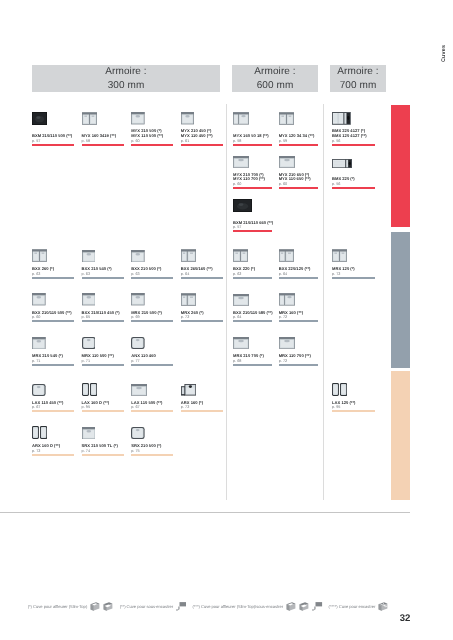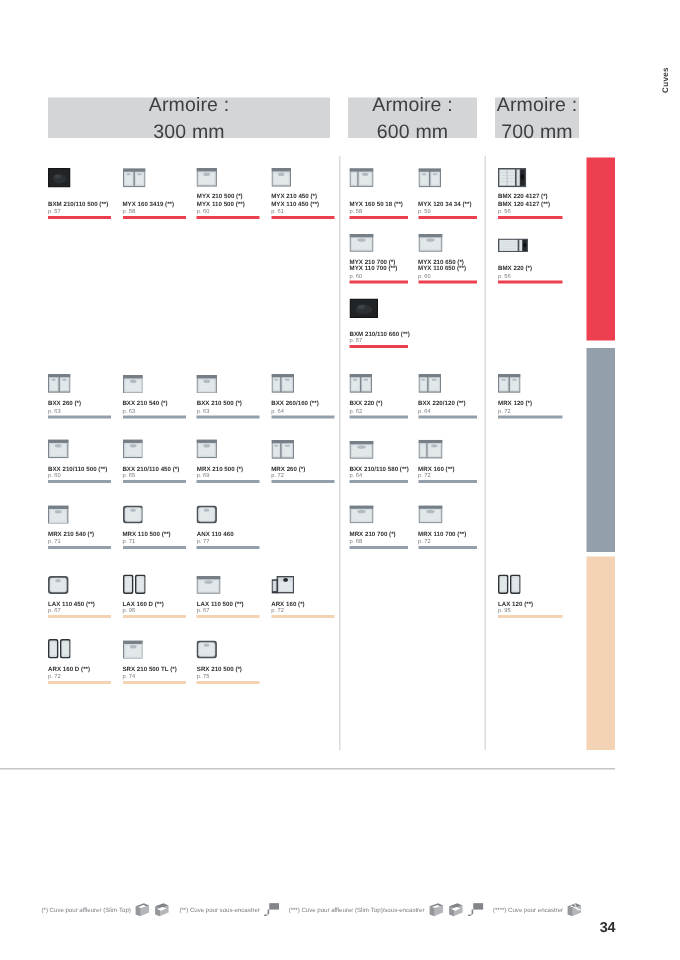--- a/index.html
+++ b/index.html
@@ -1,19 +1,19 @@
 <!DOCTYPE html>
 <html><head>
 <meta charset="utf-8">
 <style>
   html,body{margin:0;padding:0;}
   body{width:453px;height:640px;background:#ffffff;font-family:"Liberation Sans",sans-serif;position:relative;overflow:hidden;
        -webkit-font-smoothing:antialiased;text-rendering:geometricPrecision;}
   .page{position:absolute;left:0;top:0;width:453px;height:640px;}
-  .hdr{position:absolute;background:#d3d5d7;color:#3c3e40;display:flex;flex-direction:column;align-items:center;justify-content:center;text-align:center;font-size:13px;line-height:1.35;letter-spacing:.1px;}
+  .hdr{position:absolute;background:#d3d5d7;color:#3c3e40;display:flex;flex-direction:column;align-items:center;justify-content:center;text-align:center;font-size:10px;line-height:1.35;letter-spacing:.1px;}
   .vdiv{position:absolute;width:1px;background:#dcdcdc;}
   .hline{position:absolute;height:1px;background:#c5c5c5;}
   .cbar{position:absolute;}
   .cell{position:absolute;}
   .thumb{position:absolute;}
   .nm{position:absolute;font-size:4.1px;font-weight:bold;color:#2d2f31;letter-spacing:.02px;white-space:nowrap;line-height:4.2px;}
   .pg{position:absolute;font-size:3.8px;color:#74787c;white-space:nowrap;line-height:4px;}
   .ul{position:absolute;height:2.1px;}
   .cuves{position:absolute;font-size:5.4px;font-weight:bold;color:#3c3e40;white-space:nowrap;letter-spacing:.2px;}
   .pagenum{position:absolute;font-size:9.6px;font-weight:bold;color:#2d2f31;letter-spacing:-.2px;}
@@ -656,14 +656,14 @@
           <path d="M1.4 3.2 L1.4 8.6 L4.8 10.0 L4.8 4.7 Z" fill="#82868a" opacity="0.85"></path>
           <path d="M4.8 4.7 L10.4 2.6 L10.4 7.4 L4.8 9.6 Z" fill="#82868a" opacity="0.6"></path>
           <path d="M3.2 2.9 L10.2 5.6" stroke="#ffffff" stroke-width="0.7"></path>
           <path d="M6.0 1.6 L8.4 6.2" stroke="#ffffff" stroke-width="0.6"></path>
         </svg>
       </div>
     </div>
 
   <div class="cuves" style="left:440.5px;top:62px;transform:rotate(-90deg);transform-origin:left top;">Cuves</div>
 
-  <div class="pagenum" style="left:399.8px;top:612.6px;">34</div>
+  <div class="pagenum" style="left:399.8px;top:612.6px;">32</div>
 </div>
 
 </body></html>

